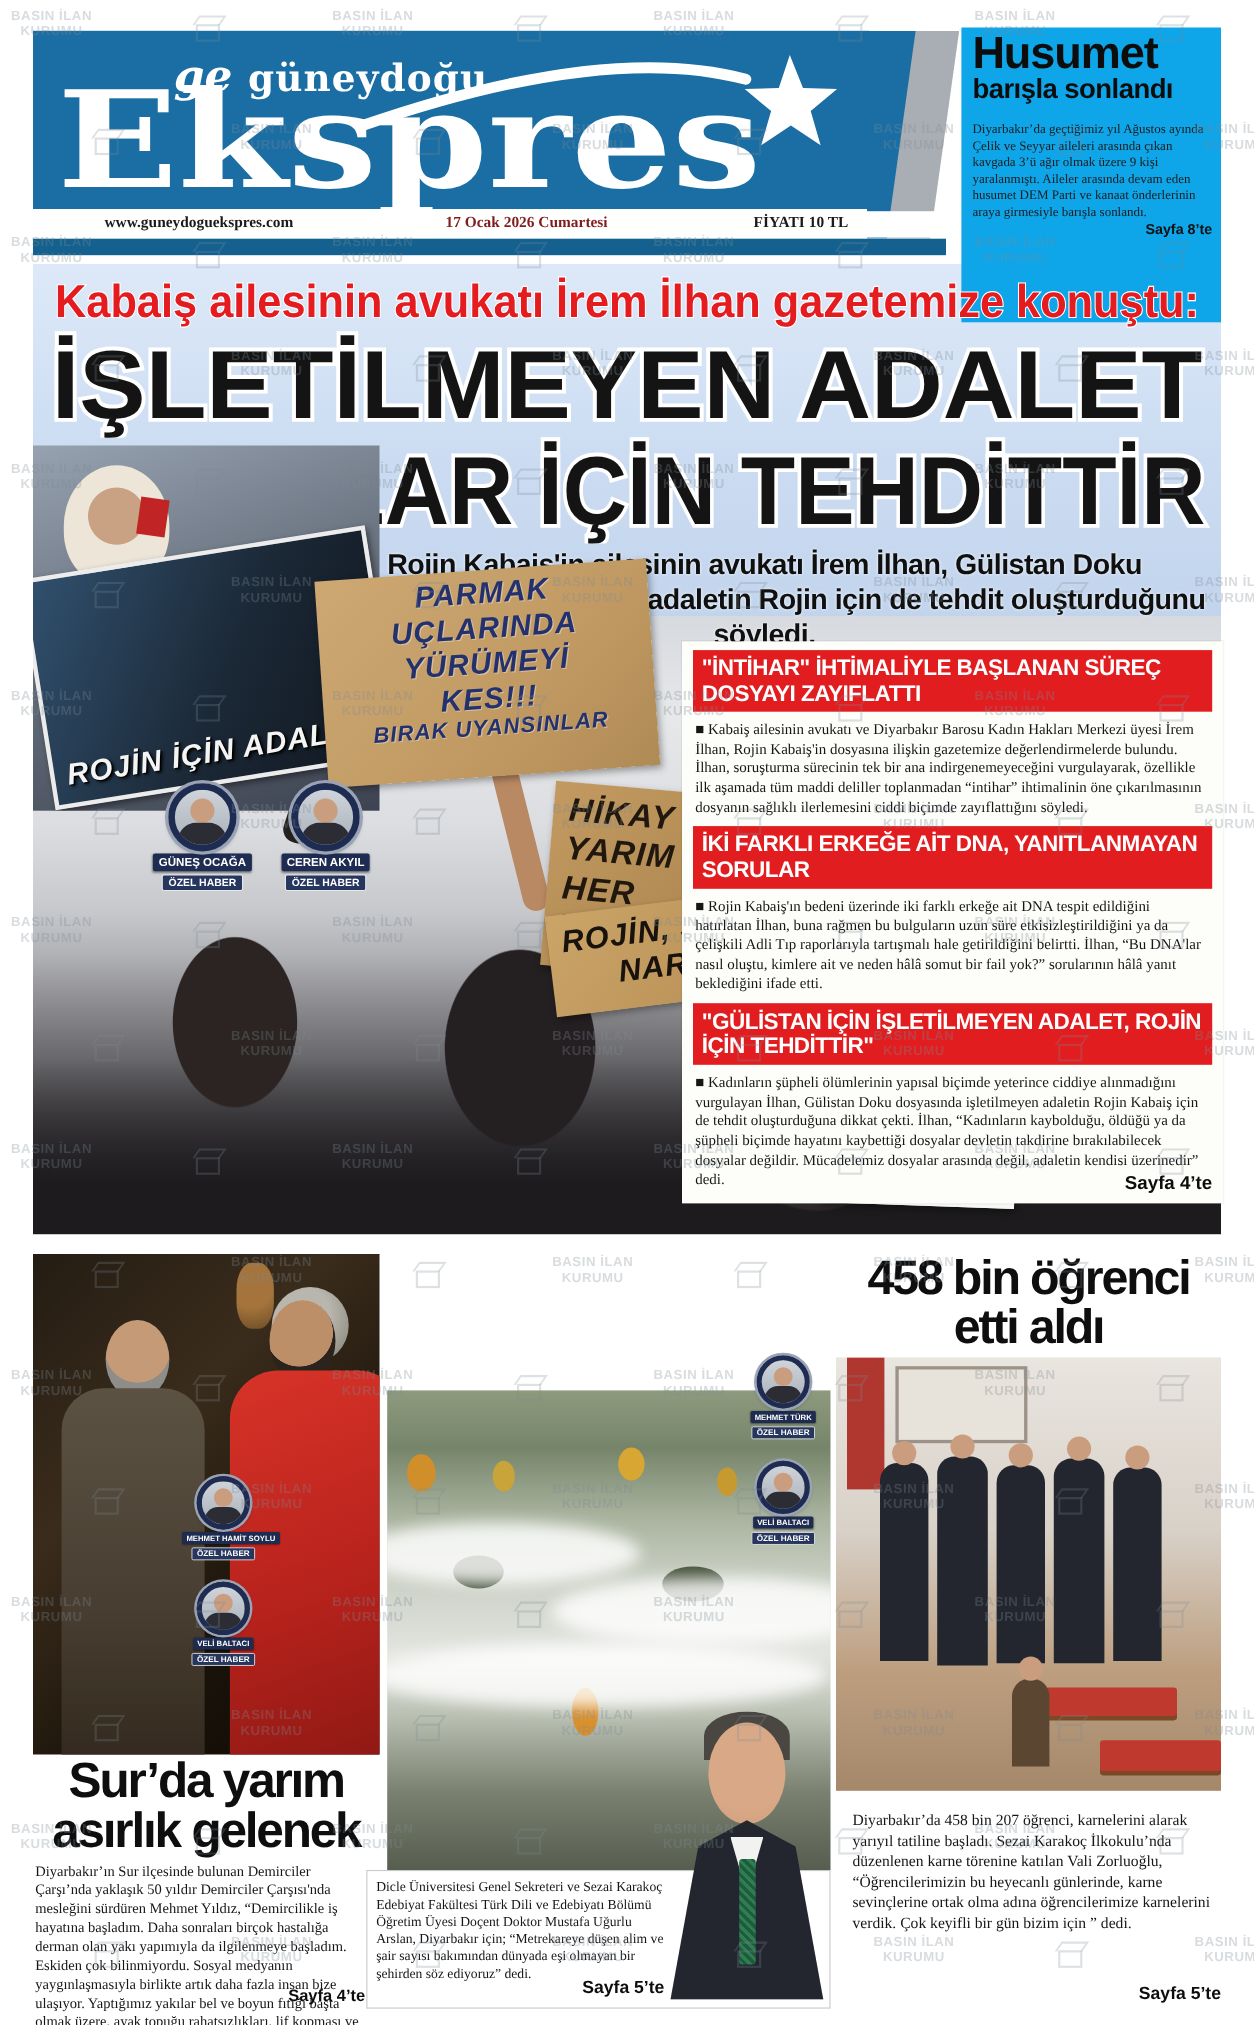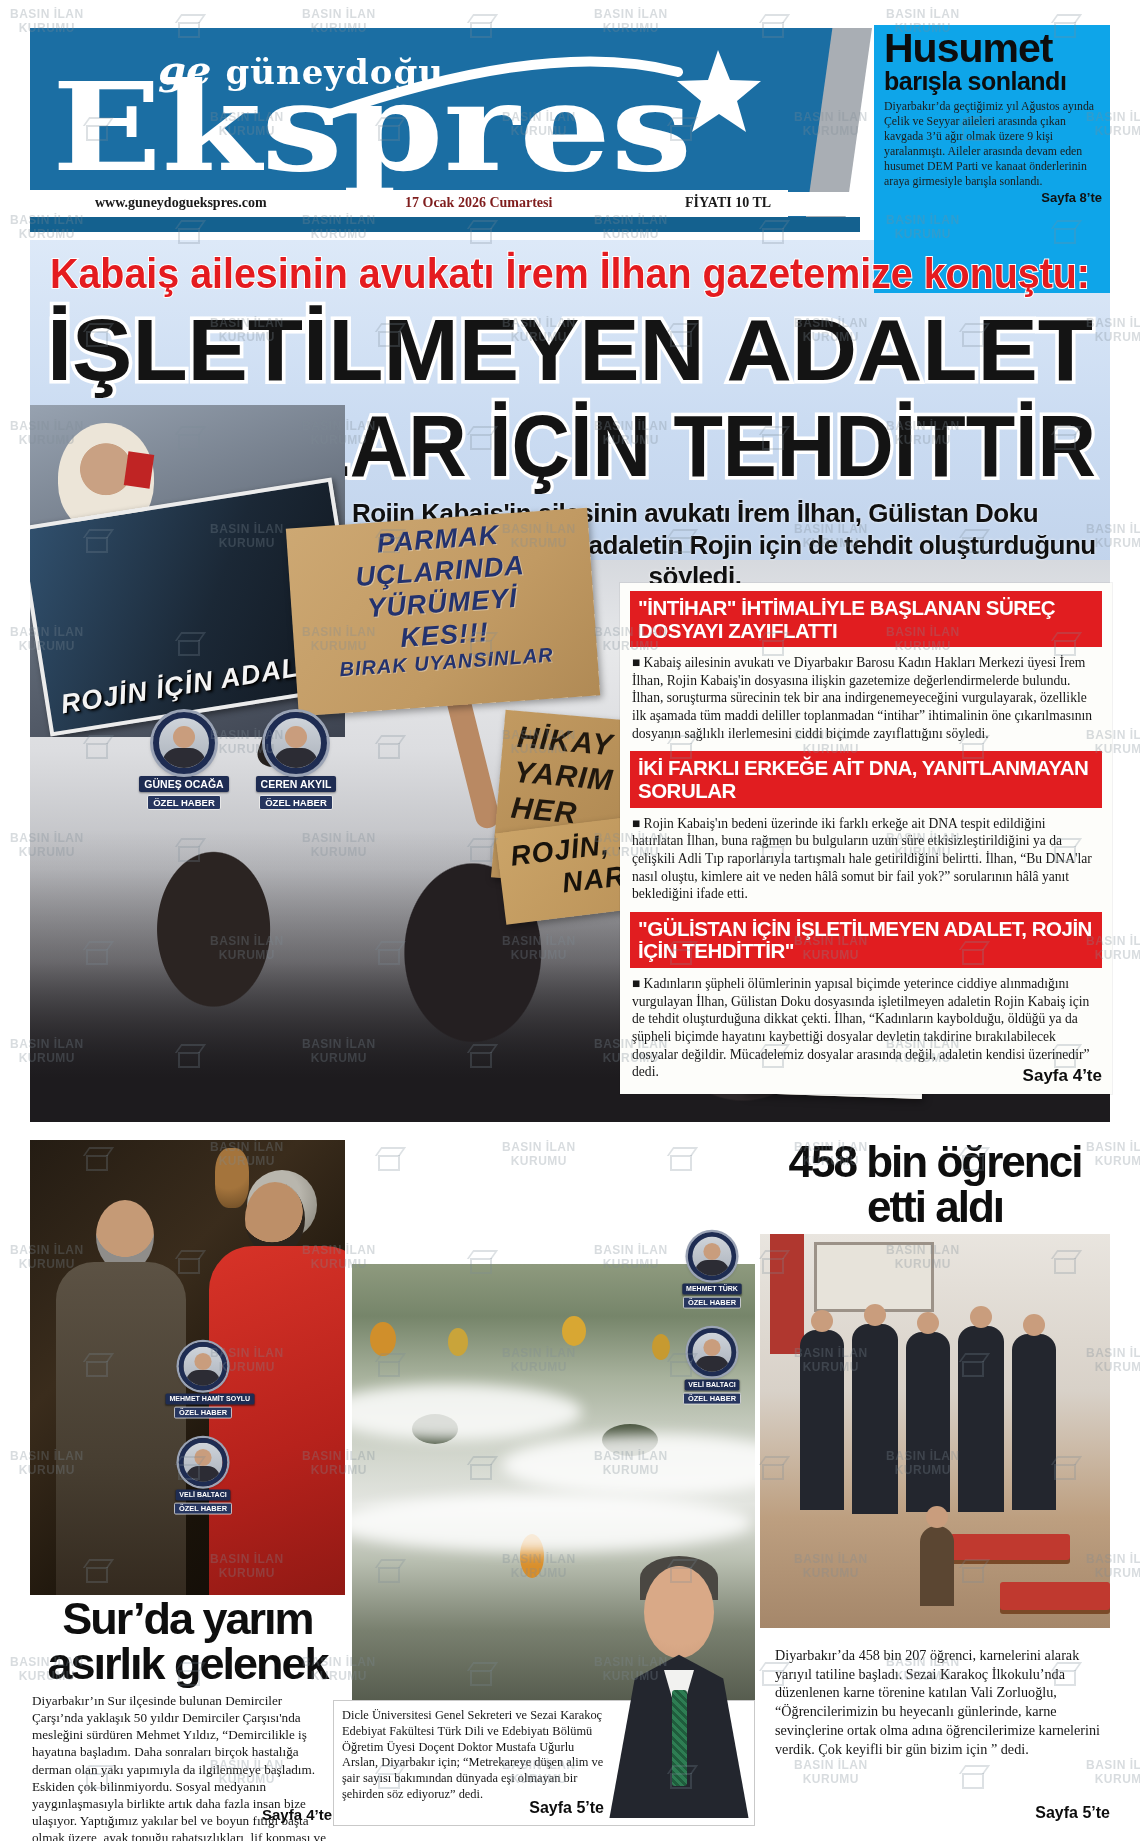--- a/index.html
+++ b/index.html
@@ -28,21 +28,21 @@
   .header-strip { position:absolute; left:30px; top:217px; width:830px; height:15px; background:#14618f; z-index:2; }
   .accent-blue { position:absolute; left:788px; top:28px; width:52px; height:189px; background:#1b6ea3;
                  clip-path:polygon(0 0,100% 0,35% 100%,0 100%); z-index:1; }
   .accent-gray { position:absolute; left:806px; top:28px; width:66px; height:189px; background:#a9aeb4;
                  clip-path:polygon(40% 0,100% 0,60% 100%,0 100%); z-index:1; }
 
   
   .cream-box { position:absolute; left:874px; top:25px; width:236px; height:268px; background:#0ea5e9;
                padding:4px 8px 12px 10px; z-index:2; }
   .cream-t1 { font:800 41px/0.95 "Liberation Sans",sans-serif; color:#0d0d0d; letter-spacing:-1px; }
-  .cream-t2 { font:800 25px/1.05 "Liberation Sans",sans-serif; color:#0d0d0d; letter-spacing:-0.5px; margin-bottom:5px; }
+  .cream-t2 { font:800 25px/1.05 "Liberation Sans",sans-serif; color:#0d0d0d; letter-spacing:-0.5px; margin-bottom:16px; }
   .cream-body { font:11.8px/1.27 "Liberation Serif",serif; color:#1c1c1c; }
   .cream-page { text-align:right; font:bold 13px "Liberation Sans",sans-serif; color:#111; margin-top:1px; }
 
   
   .lead-panel { position:absolute; left:30px; top:240px; width:1080px; height:325px; z-index:1;
                 background:linear-gradient(180deg,#dde9f8 0%,#cbdcf2 55%,#c2d4ec 100%); }
   .kicker-svg { position:absolute; left:30px; top:244px; z-index:2; }
   .hl-svg { position:absolute; left:30px; z-index:2; }
   .subhead { position:absolute; left:280px; top:498px; width:830px; text-align:center; z-index:3;
              font:800 26px/1.22 "Liberation Sans",sans-serif; color:#101010; letter-spacing:-0.5px;

